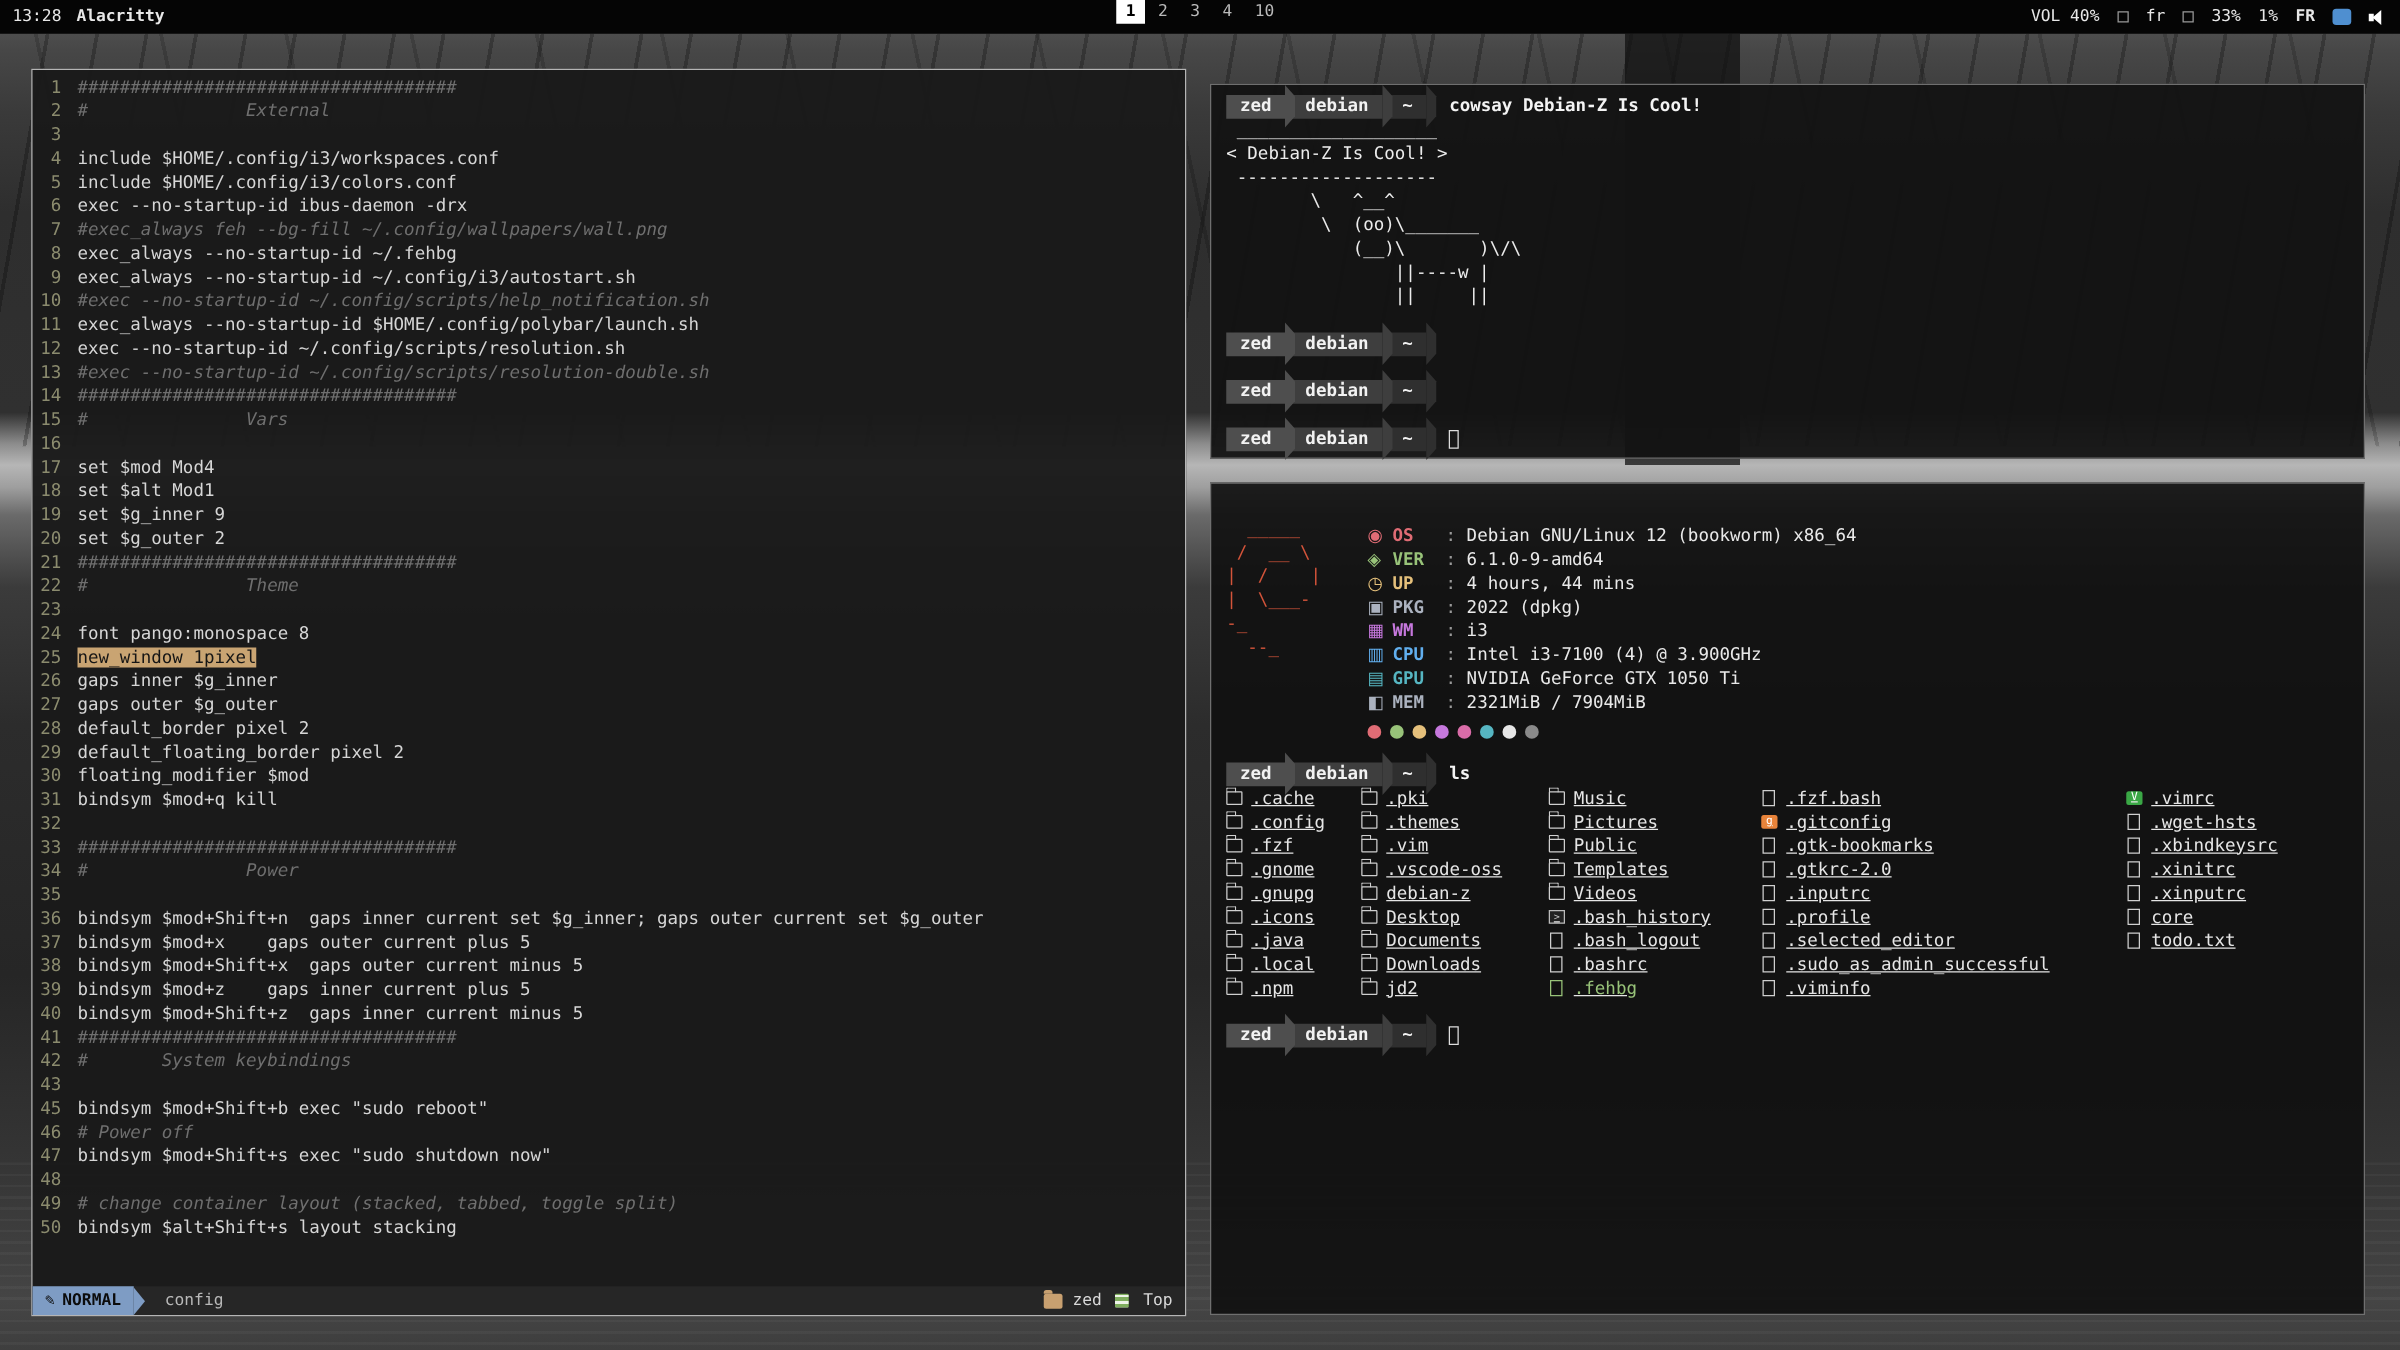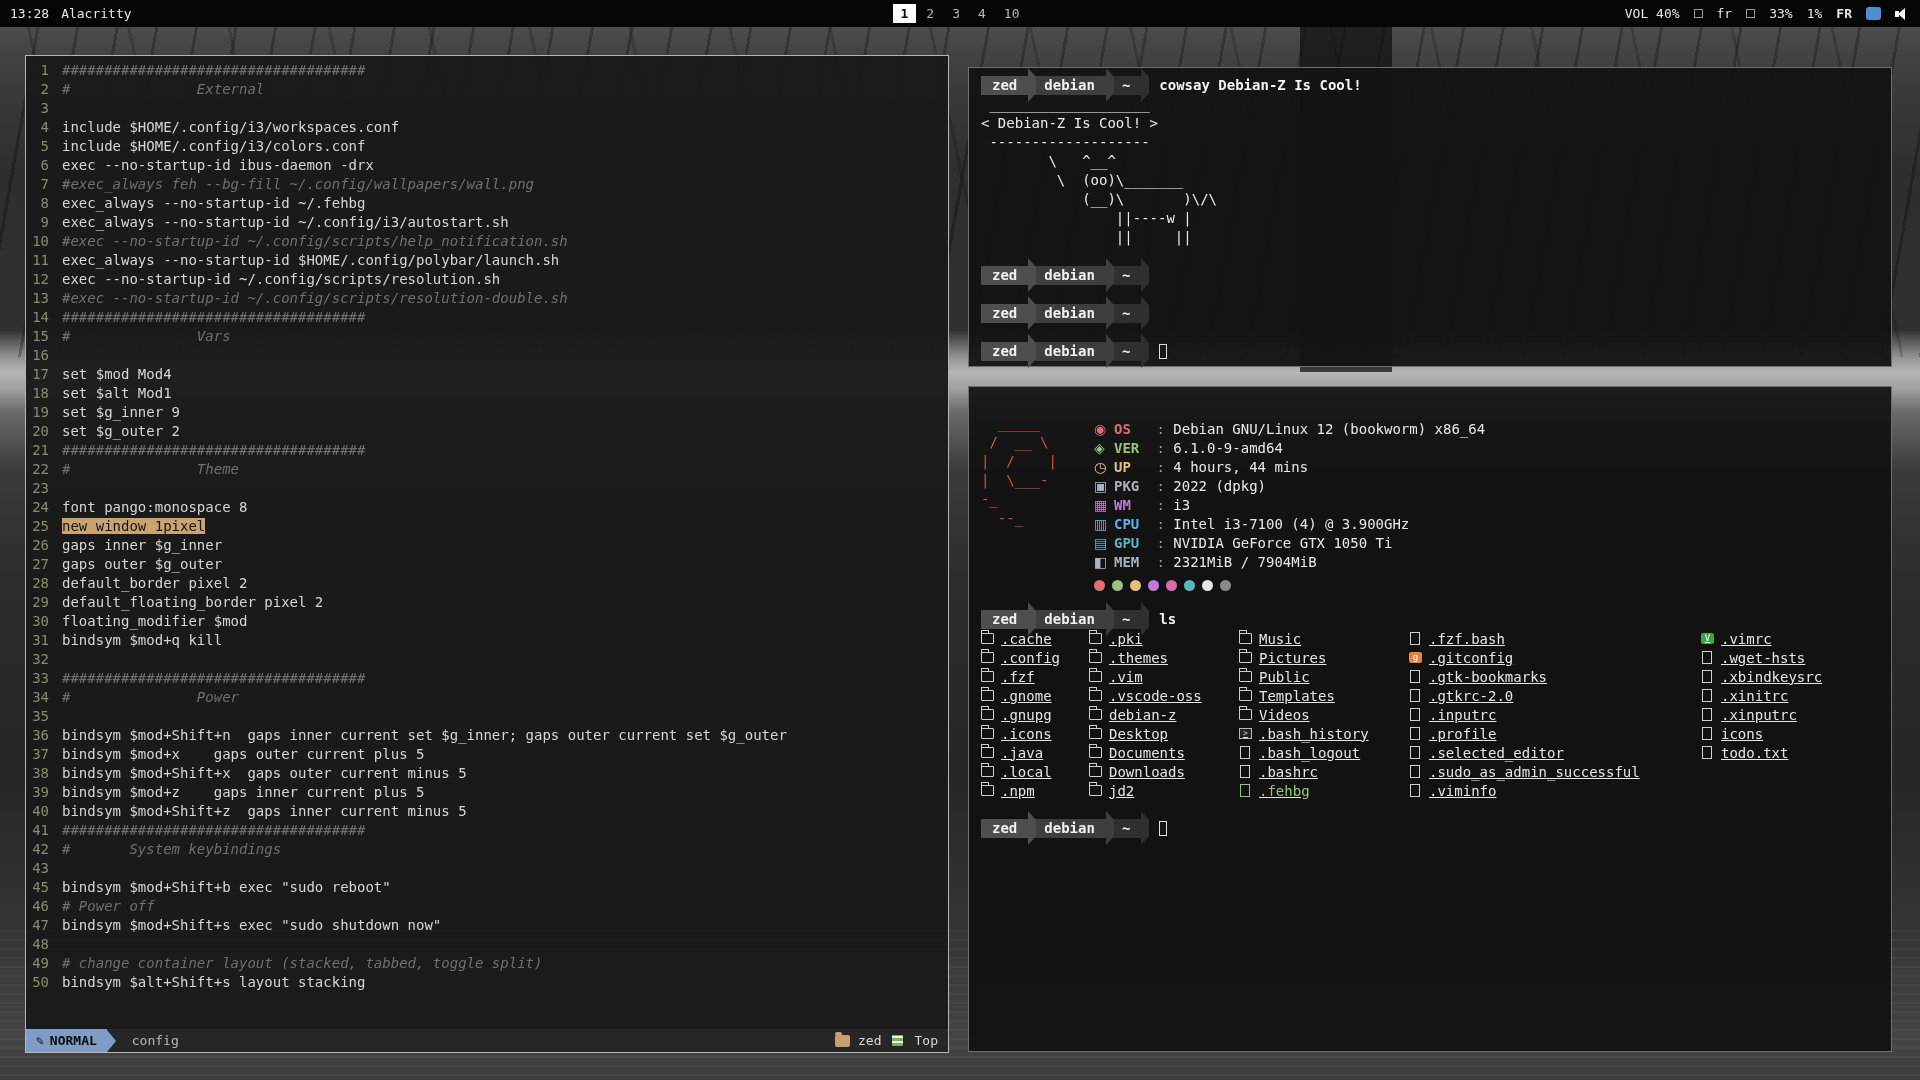--- a/index.html
+++ b/index.html
@@ -16,23 +16,23 @@
     background:
       repeating-linear-gradient(100deg, transparent 0 36px, rgba(0,0,0,.38) 36px 39px),
       repeating-linear-gradient(78deg, transparent 0 95px, rgba(0,0,0,.25) 95px 98px);
   }
   .tower { position:absolute; left:1300px; top:27px; width:92px; height:345px; background:rgba(18,18,18,.75); }
   .water { position:absolute; left:0; bottom:0; width:100%; height:150px; opacity:.5;
     background:repeating-linear-gradient(180deg, rgba(255,255,255,.07) 0 2px, transparent 2px 9px); }
 
   
   .bar { position:absolute; left:0; top:0; width:1920px; height:27px; background:#050505;
-    color:#e8e8e8; display:flex; align-items:center; font-size:13px; z-index:10; }
+    color:#e8e8e8; display:flex; font-size:13px; z-index:10; }
   .bar-left { display:flex; align-items:center; gap:12px; padding-left:10px; }
-  .bar-title { font-weight:400; }
+  .bar-title { font-weight:700; }
   .bar-center { position:absolute; left:0; right:0; display:flex; justify-content:center; gap:2px; }
   .ws { padding:2px 8px; color:#b9b9b9; cursor:default; }
   .ws.active { background:#ffffff; color:#000; font-weight:700; }
   .bar-right { margin-left:auto; display:flex; align-items:center; gap:14px; padding-right:10px; }
   .mini-ic { display:inline-block; width:9px; height:9px; border:1px solid #9a9a9a; }
   .ico-blue { display:inline-block; width:15px; height:13px; background:#4f8fd0; border-radius:3px; }
   .spk { position:relative; display:inline-block; width:15px; height:13px; }
   .spk::before { content:""; position:absolute; left:0; top:4px; width:4px; height:6px; background:#fff; }
   .spk::after { content:""; position:absolute; left:3px; top:1px;
     border-top:6px solid transparent; border-bottom:6px solid transparent; border-right:7px solid #fff; }
@@ -473,21 +473,21 @@
           <div class="lsitem"><span class="fi file"></span><span class="fname">.selected_editor</span></div>
           <div class="lsitem"><span class="fi file"></span><span class="fname">.sudo_as_admin_successful</span></div>
           <div class="lsitem"><span class="fi file"></span><span class="fname">.viminfo</span></div>
         </div>
         <div class="lscol">
           <div class="lsitem"><span class="fi vim"></span><span class="fname">.vimrc</span></div>
           <div class="lsitem"><span class="fi file"></span><span class="fname">.wget-hsts</span></div>
           <div class="lsitem"><span class="fi file"></span><span class="fname">.xbindkeysrc</span></div>
           <div class="lsitem"><span class="fi file"></span><span class="fname">.xinitrc</span></div>
           <div class="lsitem"><span class="fi file"></span><span class="fname">.xinputrc</span></div>
-          <div class="lsitem"><span class="fi file"></span><span class="fname">icons</span></div>
+          <div class="lsitem"><span class="fi file"></span><span class="fname">core</span></div>
           <div class="lsitem"><span class="fi file"></span><span class="fname">todo.txt</span></div>
         </div>
       </div>
     <div class="blank"></div>
     <div class="trow">
       <span><span class="seg seg1">zed</span><span class="arr a1"></span><span class="seg seg2">debian</span><span class="arr a2"></span><span class="seg seg3">~</span><span class="arr a3"></span></span>
       <span class="cur"></span>
     </div>
   </div>
 </div>

